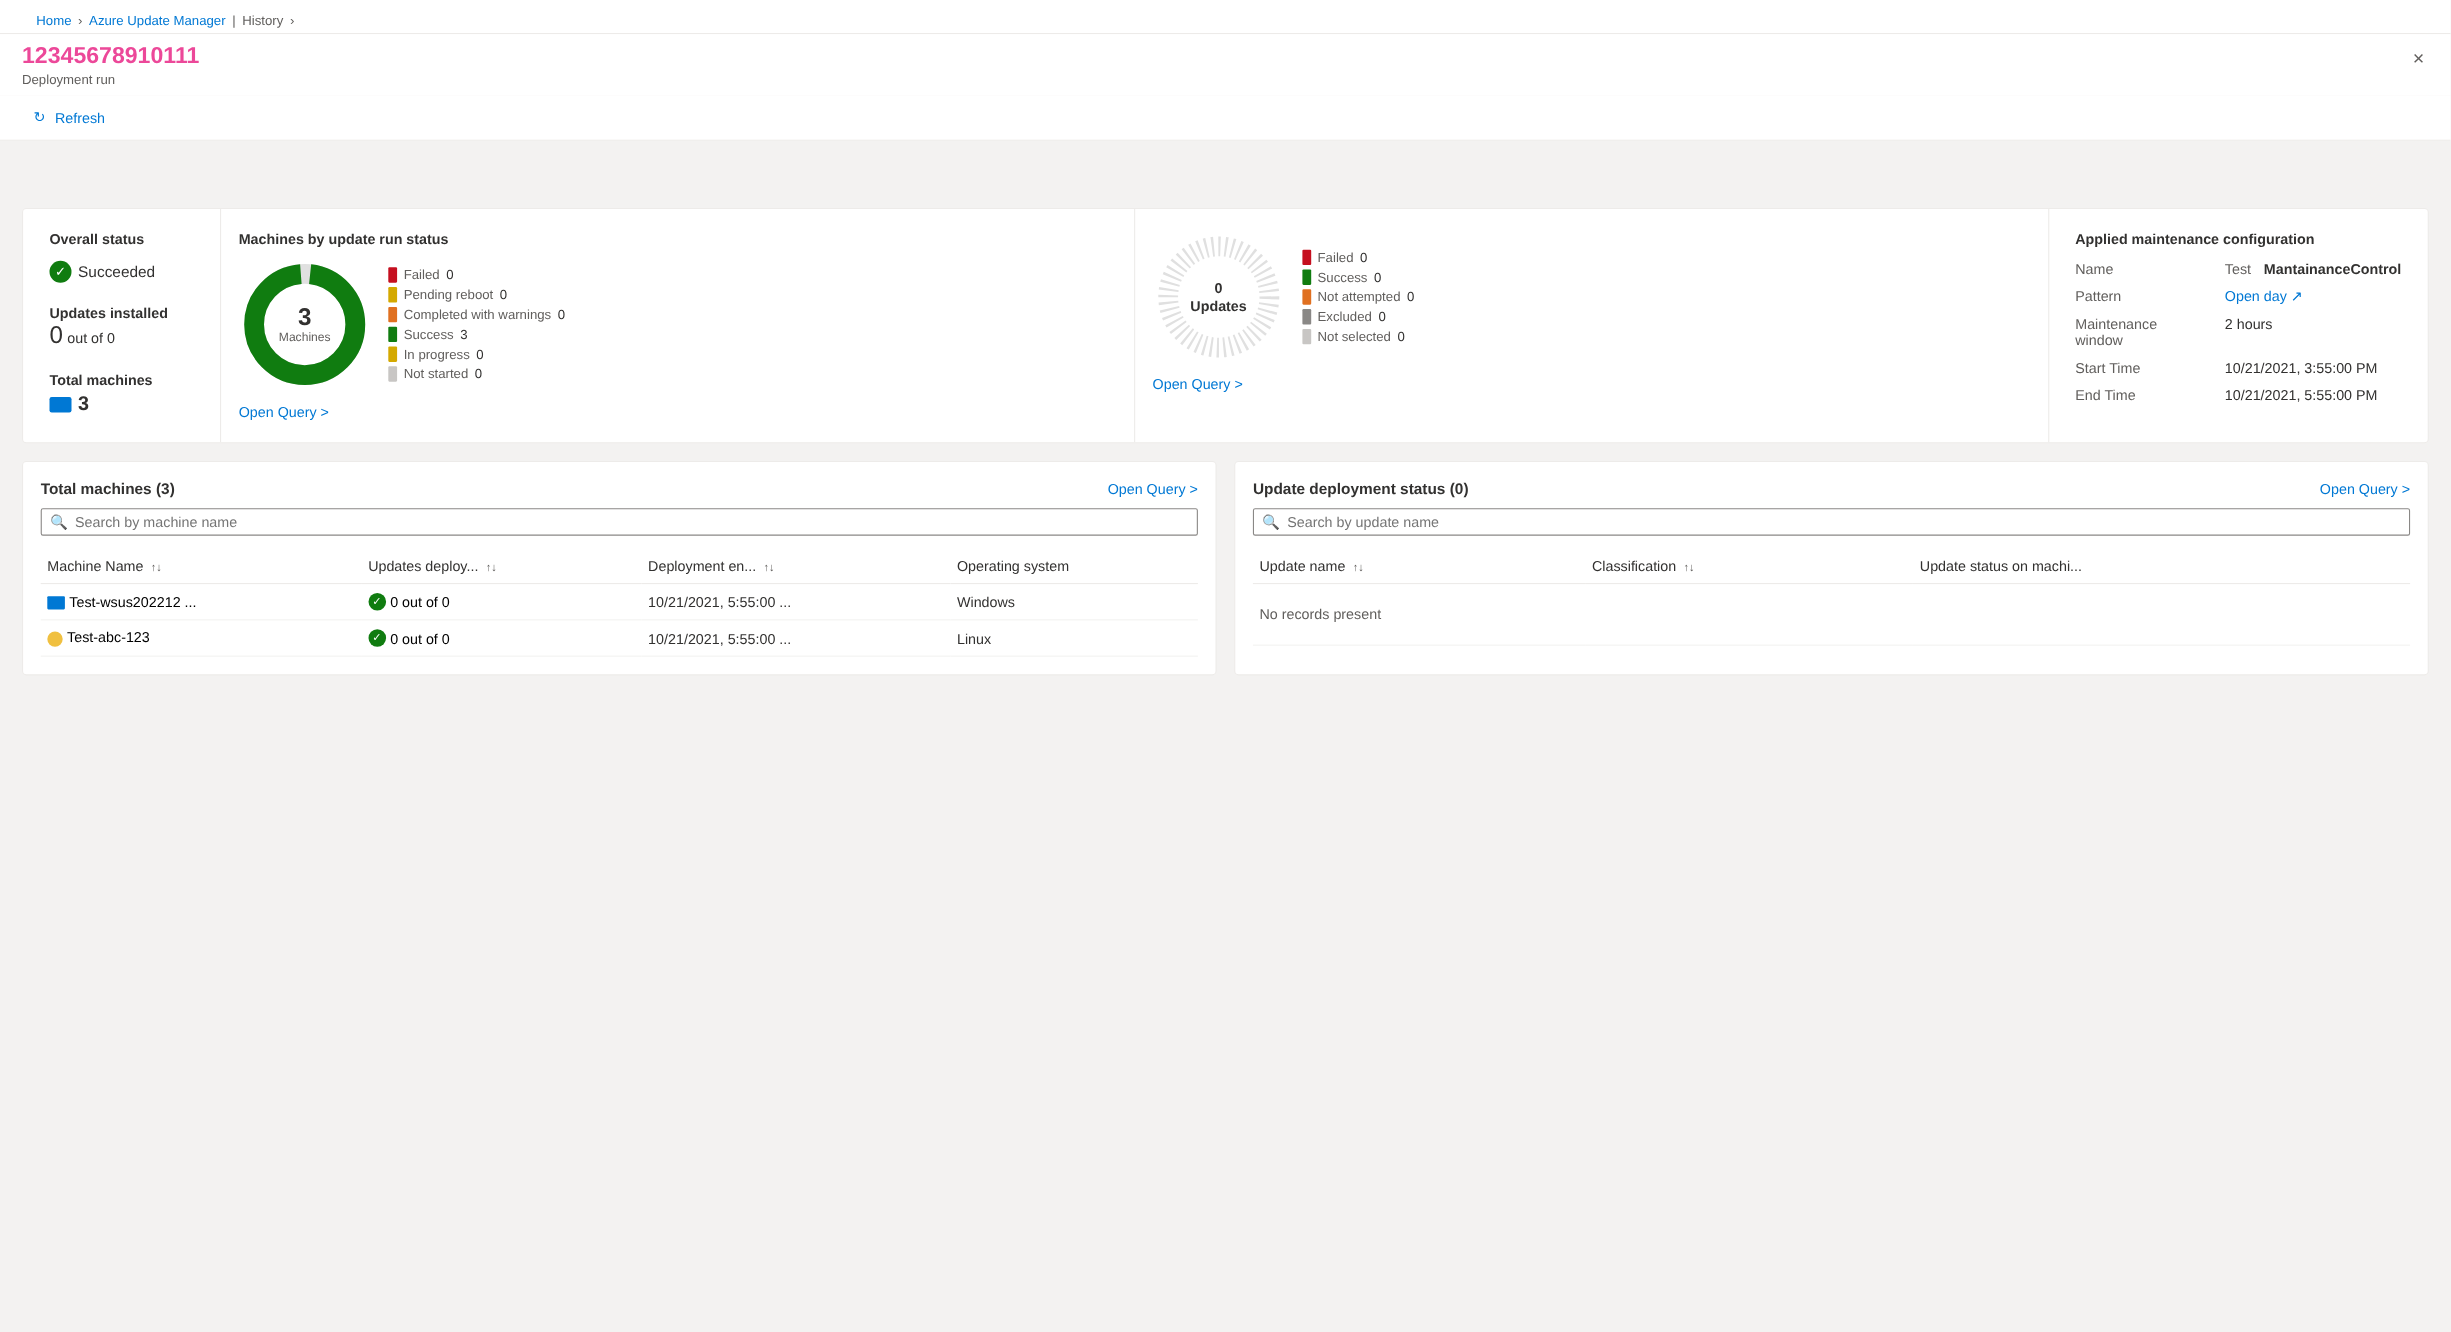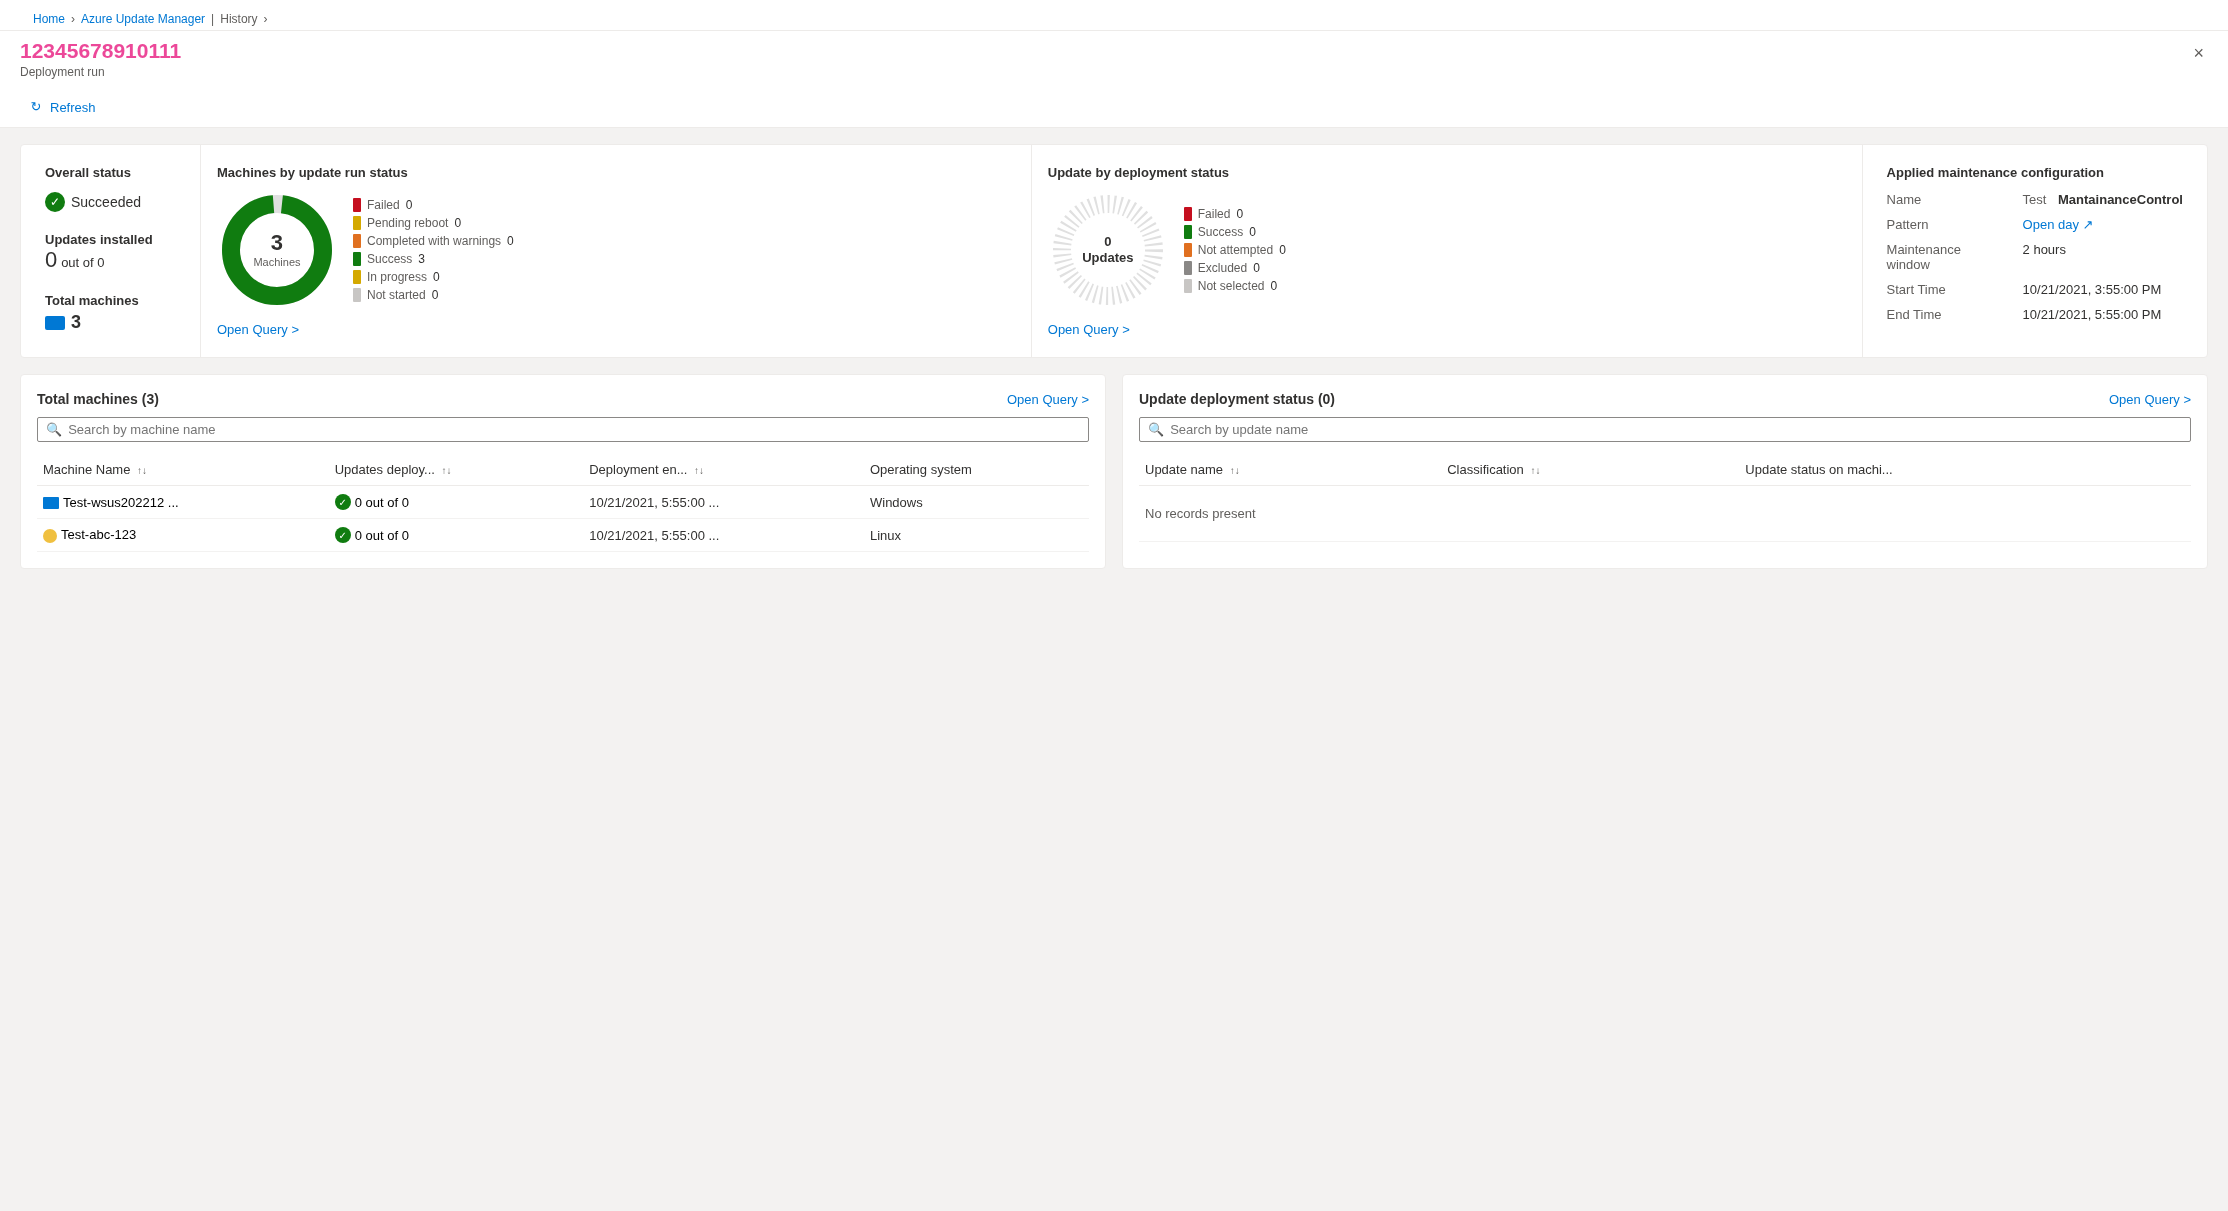--- a/index.html
+++ b/index.html
@@ -11,21 +11,21 @@
     .breadcrumb-sep { color: #605e5c; }
     
     .title-bar { display: flex; align-items: flex-start; justify-content: space-between; padding: 8px 20px; background: #fff; }
     .title-section h1 { font-size: 21px; font-weight: 600; color: #ec4899; }
     .title-section .subtitle { font-size: 12px; color: #605e5c; margin-top: 2px; }
     .close-btn { background: none; border: none; cursor: pointer; font-size: 18px; color: #605e5c; padding: 4px; }
     
     .toolbar { display: flex; align-items: center; padding: 8px 20px; background: #fff; border-bottom: 1px solid #edebe9; }
     .refresh-btn { display: flex; align-items: center; gap: 6px; background: none; border: none; cursor: pointer; color: #0078d4; font-size: 13px; padding: 4px 8px; }
     
-    .main-content { padding: 16px 20px; display: flex; flex-direction: column; gap: 16px; }
+    .main-content { padding: 16px 20px; display: flex; flex-direction: column; gap: 16px; margin-top: 45px; }
     
     
     .status-row { display: flex; gap: 0; background: #fff; border: 1px solid #edebe9; border-radius: 4px; }
     
     .status-card { padding: 20px 24px; }
     .status-card.overall { min-width: 180px; border-right: 1px solid #edebe9; }
     .status-card.machines-chart { flex: 1; border-right: 1px solid #edebe9; padding: 20px 16px; }
     .status-card.deployment-chart { flex: 1; border-right: 1px solid #edebe9; padding: 20px 16px; }
     .status-card.maintenance { min-width: 320px; padding: 20px 24px; }
     
@@ -185,21 +185,20 @@
               <span class="legend-dot" style="background:#c8c6c4;"></span>
       <span class="legend-name">Not started</span>
       <span class="legend-val">0</span>
             </div>
           </div>
       </div>
       <a class="open-query-link">Open Query &gt;</a>
     </div>
 
     <div class="status-card deployment-chart">
-      <div class="chart-title">Update by deployment status</div>
       <div class="chart-area">
         <div class="donut-container gray-donut">
           <svg viewBox="0 0 120 120">
             <circle cx="60" cy="60" r="46" fill="none" stroke="#e0e0e0" stroke-width="18" stroke-dasharray="2 4"></circle>
             <circle cx="60" cy="60" r="36" fill="white"></circle>
           </svg>
           <div class="donut-center">
             <div style="font-size:13px;font-weight:600;">0 Updates</div>
           </div>
         </div>

